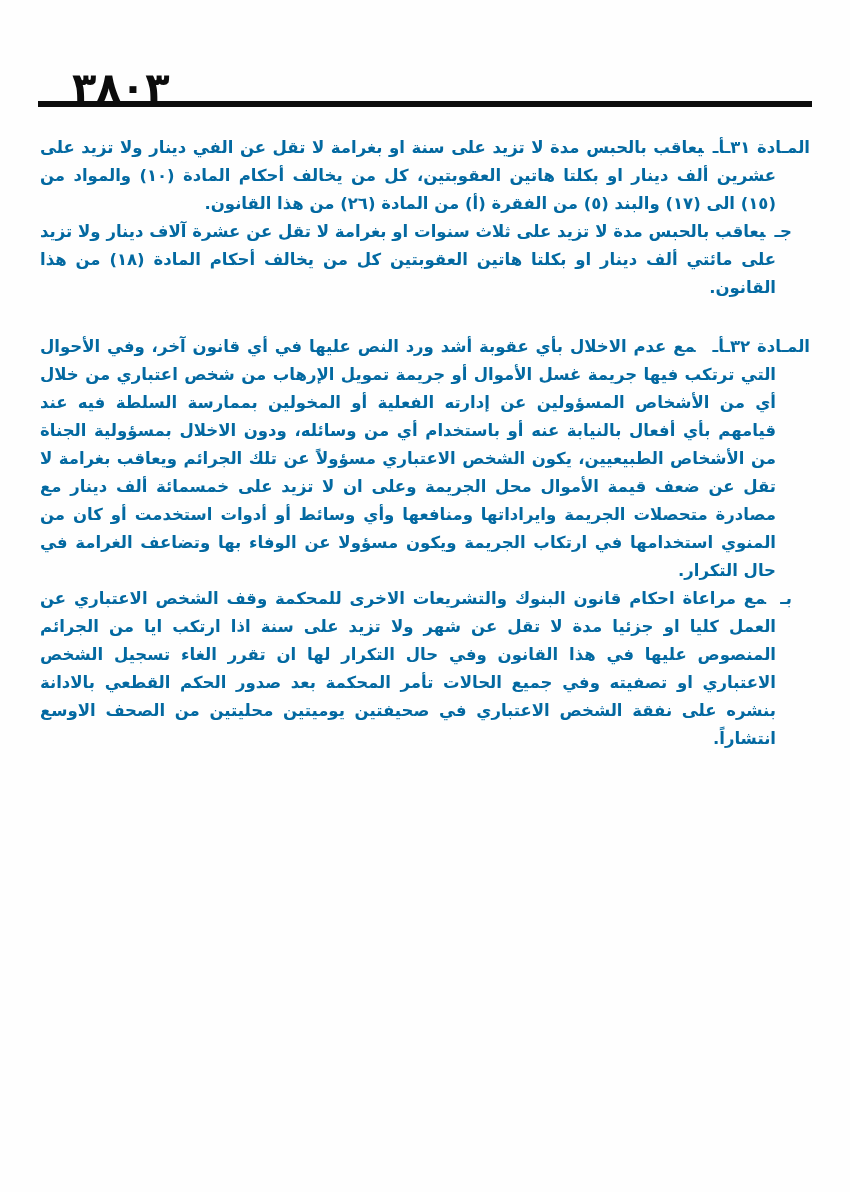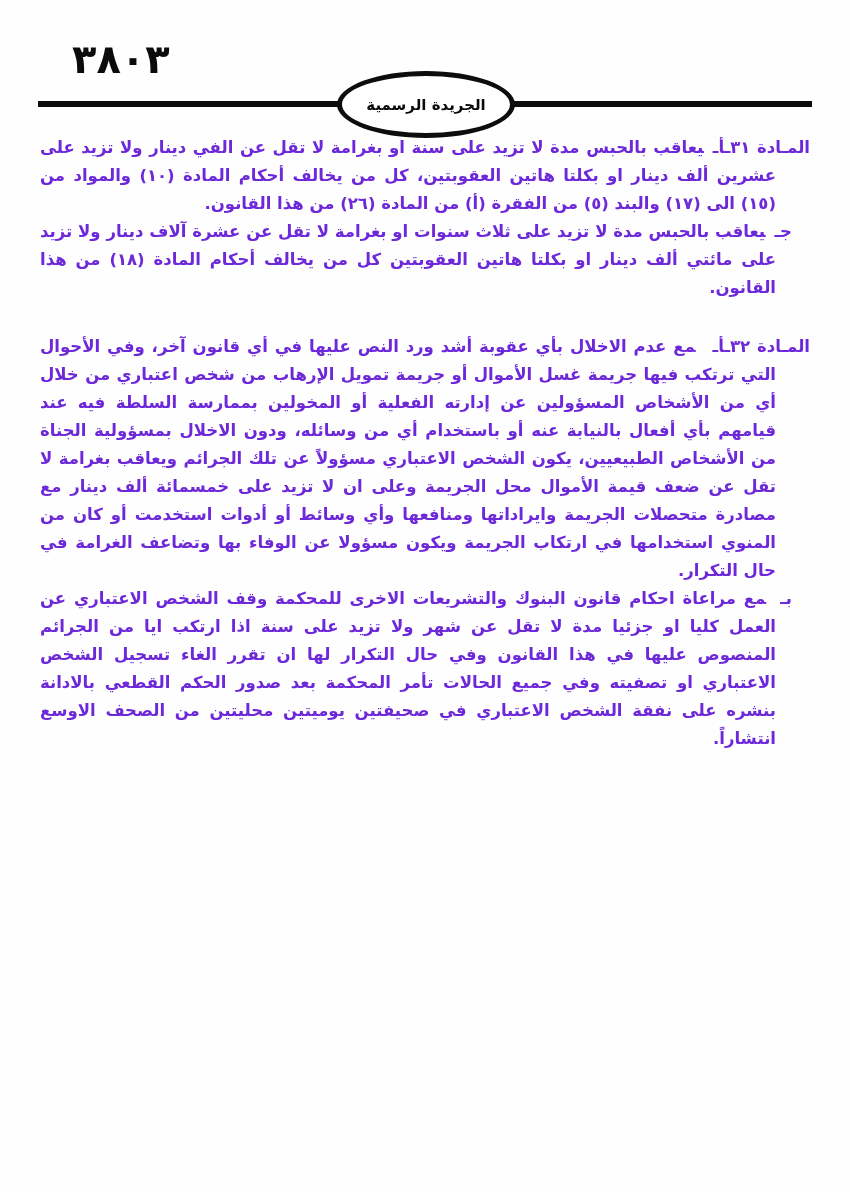--- a/index.html
+++ b/index.html
@@ -12,21 +12,21 @@
   .page {
     position: relative;
     width: 850px; height: 1192px;
     background: #fefefe;
     color: #0b0b0b;
     overflow: hidden;
   }
   
   .header { position: absolute; top: 0; left: 0; right: 0; height: 140px; }
   .page-number {
-    position: absolute; left: 72px; top: 36px;
+    position: absolute; left: 72px; top: 64px;
     font-size: 40px; font-weight: bold;
     letter-spacing: 4px;
     direction: rtl;
   }
   .header-rule {
     position: absolute; left: 38px; right: 38px; top: 101px;
     height: 6px; background: #0d0d0d;
   }
   .gazette-badge {
     position: absolute; left: 337px; top: 71px;
@@ -39,21 +39,21 @@
   }
   .gazette-badge span { font-size: 15px; font-weight: bold; }
   
   .doc {
     position: absolute; top: 134px; right: 40px; left: 40px; bottom: 0;
     direction: rtl;
     text-align: justify;
     font-size: 16.5px;
     font-weight: bold;
     line-height: 28px;
-    color: #6d28d9;
+    color: #0369a1;
     overflow: hidden;
   }
   .article { margin: 0; }
   .article-32 { margin-top: 31px; }
   .para { margin: 0; }
   
   .para.lead { margin-right: 34px; text-indent: -34px; }
   
   .para.sub  { margin-right: 34px; text-indent: -16px; }
   .art-label { white-space: nowrap; }
@@ -64,23 +64,20 @@
   .gap-w  .marker { margin-left: 17px; }
 </style>
 </head>
 <body>
 
 <div class="page">
 
   <div class="header">
     <div class="page-number">٣٨٠٣</div>
     <div class="header-rule"></div>
-    <div class="gazette-badge">
-      <span>الجريدة الرسمية</span>
-    </div>
   </div>
 
   <div class="doc">
 
     <section class="article article-31">
       <p class="para lead gap-s">
         <span class="art-label">المـادة ٣١ـ</span><span class="marker">أـ</span><span class="txt">يعاقب بالحبس مدة لا تزيد على سنة او بغرامة لا تقل عن الفي دينار ولا تزيد على عشرين ألف دينار او بكلتا هاتين العقوبتين، كل من يخالف أحكام المادة (١٠) والمواد من (١٥) الى (١٧) والبند (٥) من الفقرة (أ) من المادة (٢٦) من هذا القانون.</span>
       </p>
       <p class="para sub gap-s">
         <span class="marker">جـ</span><span class="txt">يعاقب بالحبس مدة لا تزيد على ثلاث سنوات او بغرامة لا تقل عن عشرة آلاف دينار ولا تزيد على مائتي ألف دينار او بكلتا هاتين العقوبتين كل من يخالف أحكام المادة (١٨) من هذا القانون.</span>

